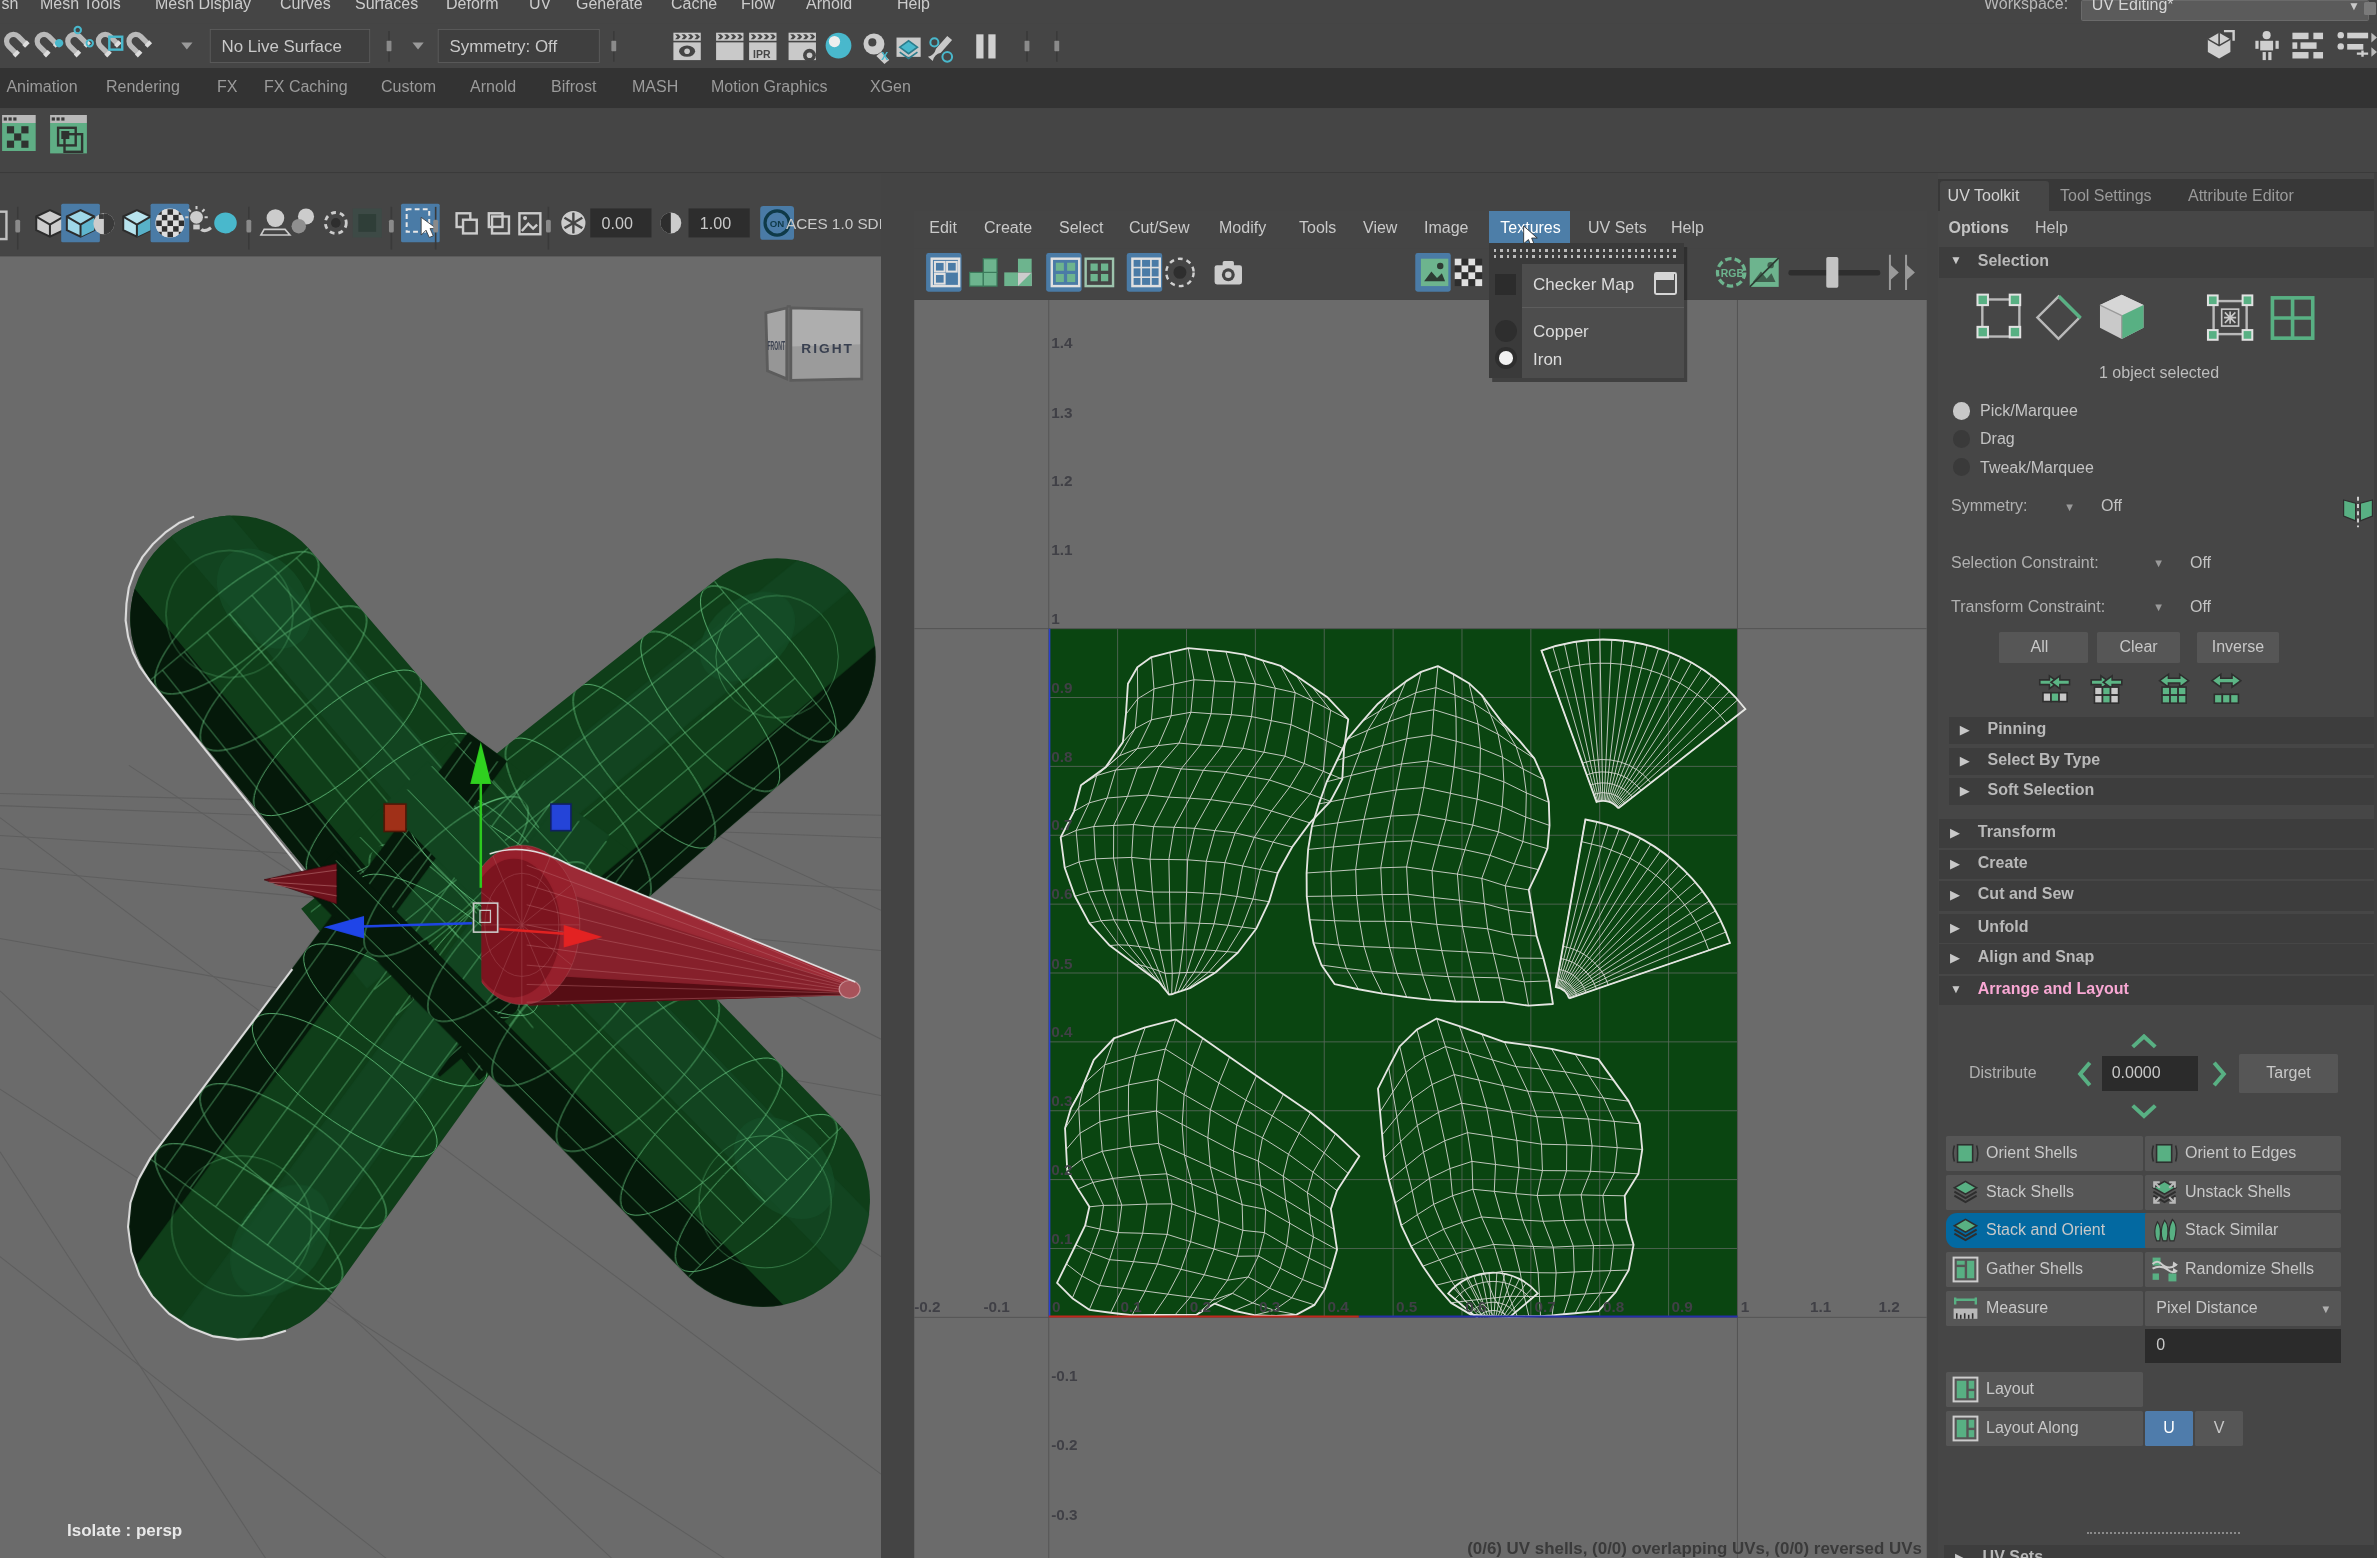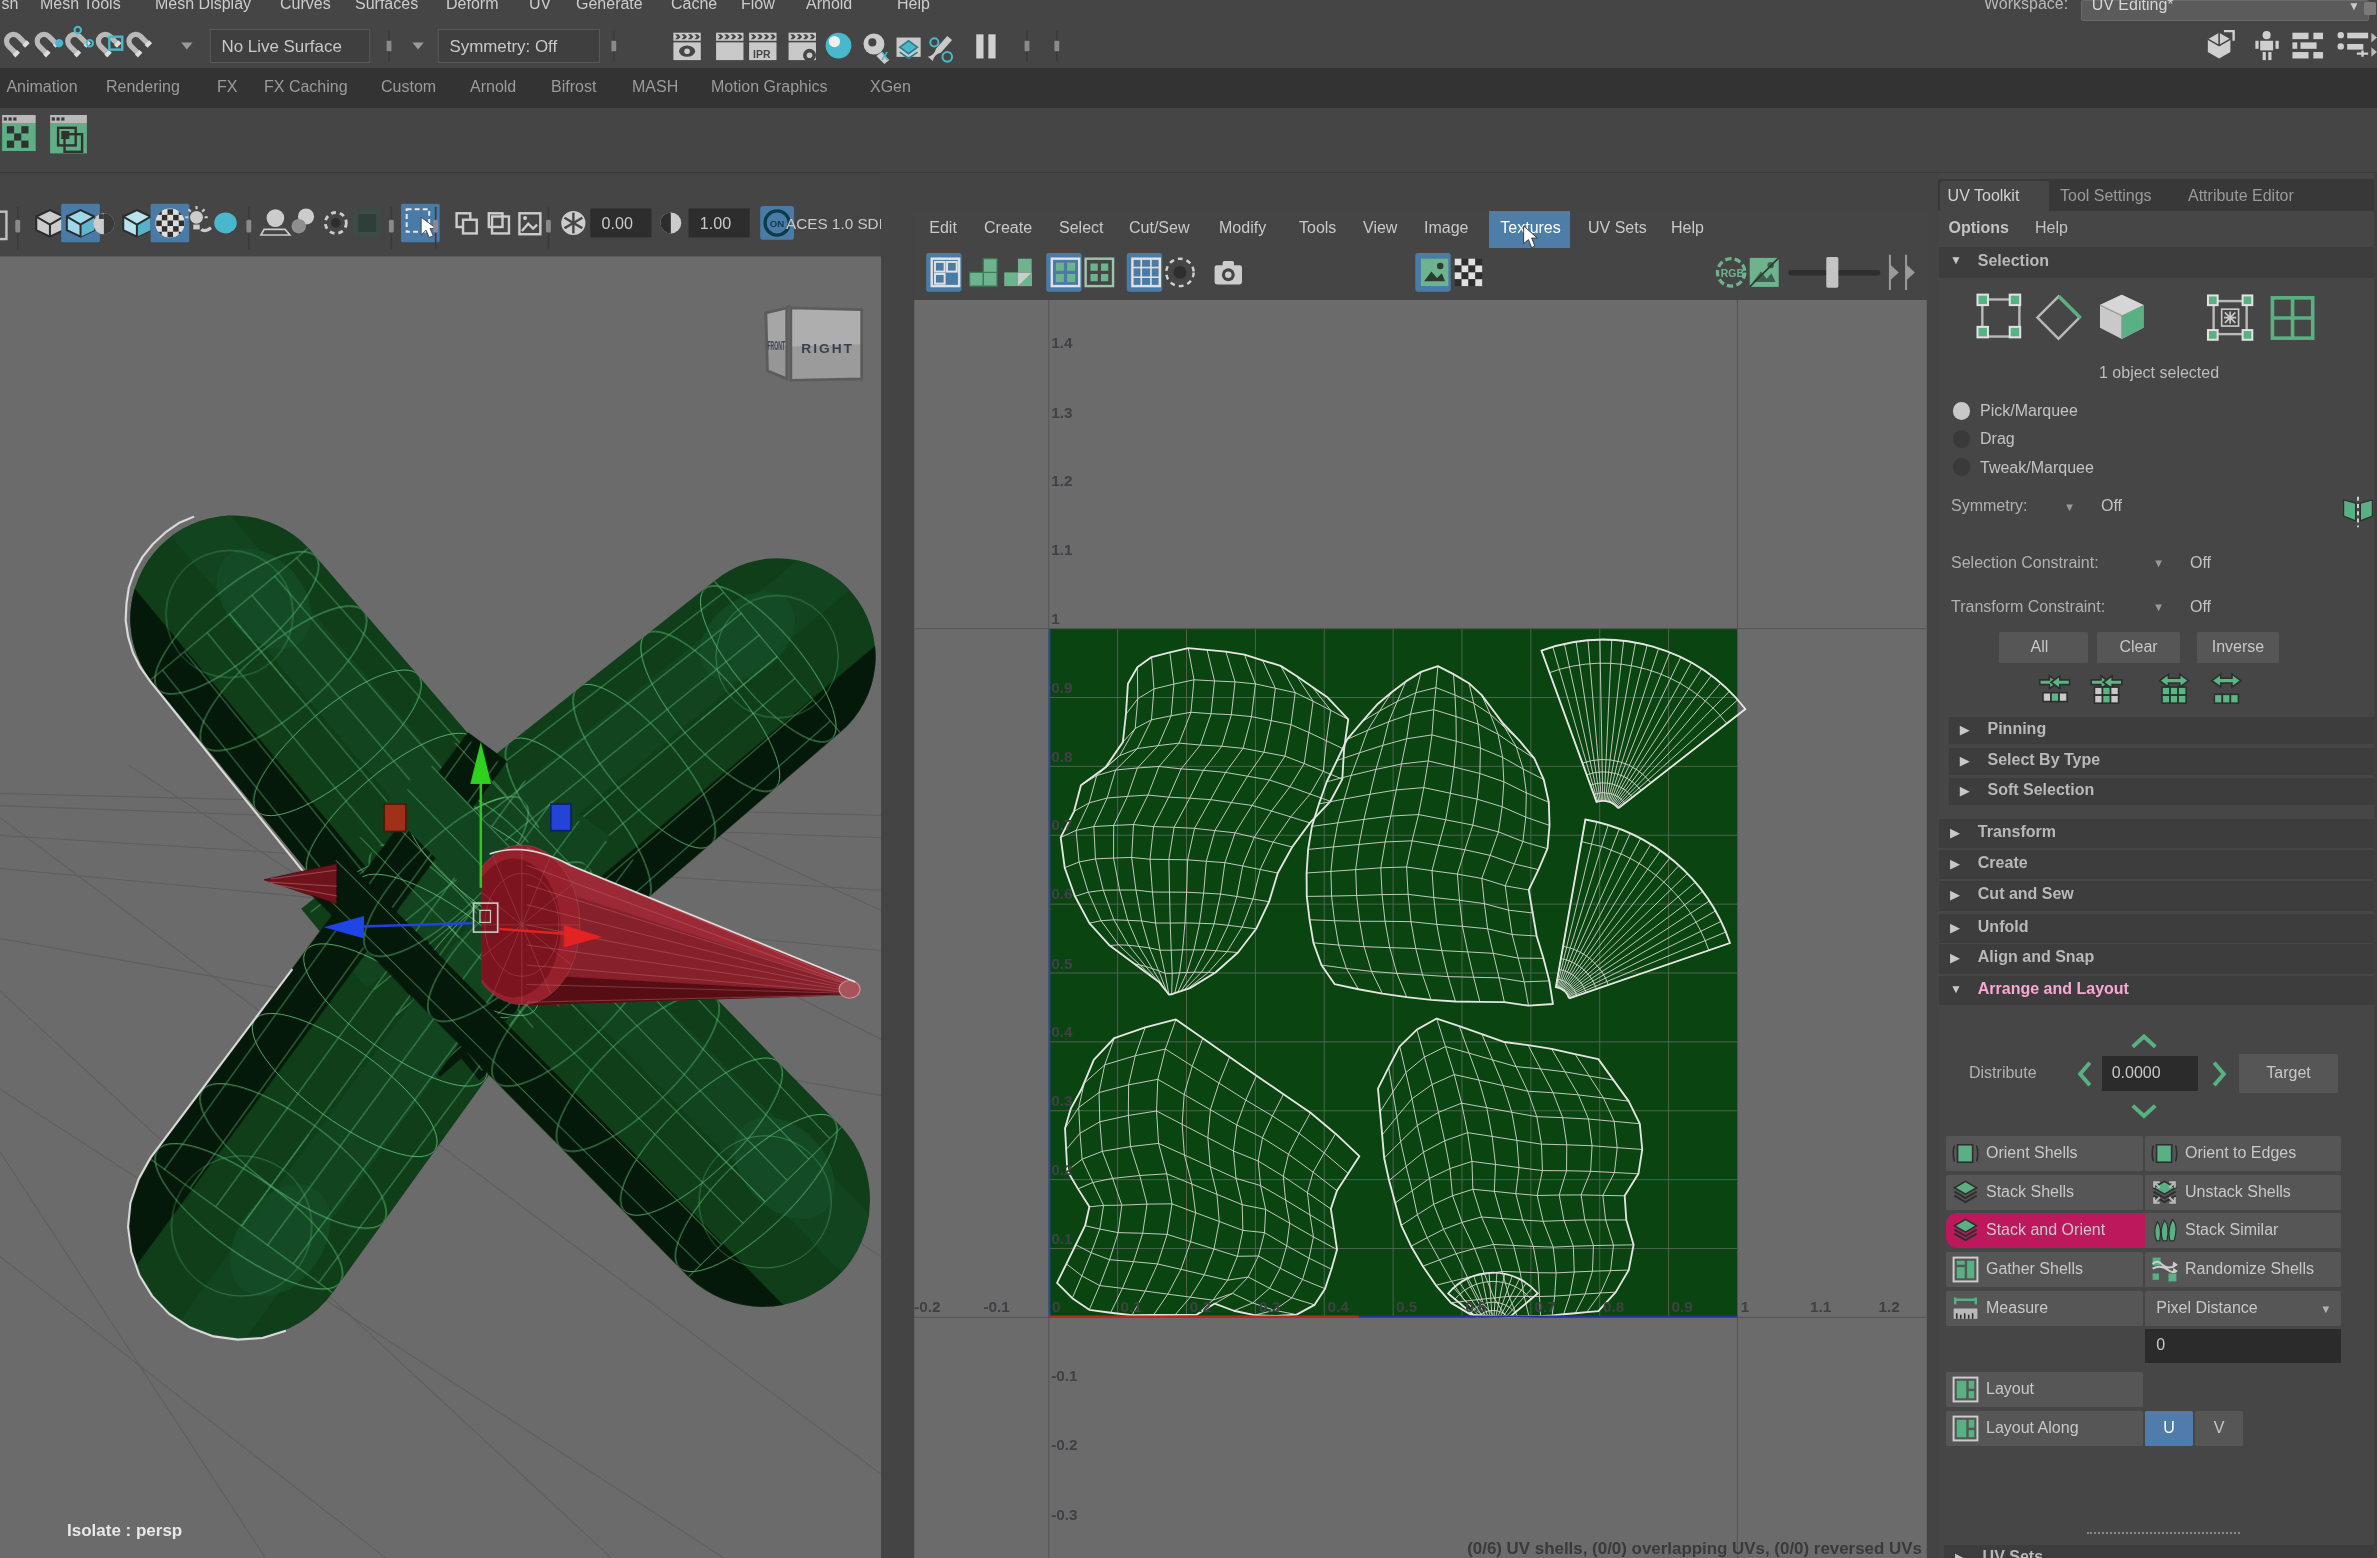--- a/index.html
+++ b/index.html
@@ -843,20 +843,38 @@
         <text x="684" y="1256.0">0.6</text>
         <text x="770" y="1256.0">0.7</text>
         <text x="855" y="1256.0">0.8</text>
         <text x="940" y="1256.0">0.9</text>
         <text x="1026" y="1256.0">1</text>
         <text x="1112" y="1256.0">1.1</text>
         <text x="1197" y="1256.0">1.2</text>
       </g>
       <text x="1251" y="1557" text-anchor="end" font-size="21" font-weight="bold" fill="#3a3a3a">(0/6) UV shells,  (0/0) overlapping UVs,  (0/0) reversed UVs</text>
     </svg>
+    <div style="position:absolute;left:1489px;top:243px;width:195px;height:135px;background:#4d4d4d;box-shadow:3.2px 4px 0 rgba(30,30,30,0.55);z-index:50">
+      <div style="position:absolute;left:0;top:0;width:195px;height:21px;background:#3a3a3a"></div>
+      <div style="position:absolute;left:4.8px;top:5.6px;width:185px;height:3.2px;background-image:repeating-linear-gradient(90deg,#b9b9b9 0 2.4px,transparent 2.4px 6.4px)"></div>
+      <div style="position:absolute;left:4.8px;top:12px;width:185px;height:3.2px;background-image:repeating-linear-gradient(90deg,#b9b9b9 0 2.4px,transparent 2.4px 6.4px)"></div>
+      <div style="position:absolute;left:0;top:21px;width:33px;height:114px;background:#3a3a3a"></div>
+      <div style="position:absolute;left:6.4px;top:31px;width:21px;height:21px;background:#2c2c2c"></div>
+      <span style="position:absolute;left:44px;top:31px;font-size:17px;color:#dcdcdc">Checker Map</span>
+      <div style="position:absolute;left:165px;top:29px;width:22.6px;height:22.6px;border:2.4px solid #d6d6d6;border-radius:2.4px;background:#4d4d4d">
+        <div style="position:absolute;left:0;top:0;width:17.7px;height:6.4px;background:#d6d6d6"></div>
+      </div>
+      <div style="position:absolute;left:33px;top:64px;width:162px;height:0.8px;background:#5d5d5d"></div>
+      <div style="position:absolute;left:6.4px;top:77px;width:22px;height:22px;border-radius:50%;background:#2e2e2e"></div>
+      <span style="position:absolute;left:44px;top:78px;font-size:17px;color:#dcdcdc">Copper</span>
+      <div style="position:absolute;left:6.4px;top:104px;width:22px;height:22px;border-radius:50%;background:#2e2e2e">
+        <div style="position:absolute;left:4px;top:4px;width:13.7px;height:13.7px;border-radius:50%;background:#f2f2f2"></div>
+      </div>
+      <span style="position:absolute;left:44px;top:106px;font-size:17px;color:#dcdcdc">Iron</span>
+    </div>
     <div style="position:absolute;left:1938px;top:0px;width:440px;height:1559px">
       <div style="position:absolute;left:0;top:173px;width:440px;height:1386px;background:#464646"></div>
       <div style="position:absolute;left:0px;top:179px;width:440px;height:32px;background:#383838">
         <div style="position:absolute;left:1.6px;top:1.6px;width:109px;height:31px;background:#464646;border-radius:3.2px 3.2px 0 0">
           <span style="position:absolute;left:8px;top:5.6px;font-size:16px;color:#d2d2d2">UV Toolkit</span>
         </div>
         <span style="position:absolute;left:122px;top:7.3px;font-size:16px;color:#9a9a9a">Tool Settings</span>
         <span style="position:absolute;left:250px;top:7.3px;font-size:16px;color:#9a9a9a">Attribute Editor</span>
       </div>
       <span style="position:absolute;left:10.5px;top:218px;font-size:16px;color:#c3c3c3;white-space:nowrap;font-weight:bold;">Options</span>
@@ -1030,21 +1048,21 @@
         <span style="position:absolute;left:40px;top:7.3px;font-size:16px;color:#c8c8c8;white-space:nowrap">Stack Shells</span>
       </div>
       <div style="position:absolute;left:207px;top:1175px;width:196px;height:35px;background:#565656;border-radius:1.6px">
         <div style="position:absolute;left:5.6px;top:4px;width:27px;height:27px"><svg width="27" height="27" viewBox="0 0 34 34">
             <path d="M17 3 L31 11 L17 19 L3 11 Z" fill="#58b083" stroke="#2e2e2e" stroke-width="2"></path>
             <path d="M3 16 L17 24 L31 16 M3 21 L17 29 L31 21" stroke="#2e2e2e" stroke-width="2.5" fill="none"></path>
             <path d="M4 4 l7 7 M11 4 h-7 v7 M30 4 l-7 7 M23 4 h7 v7 M4 30 l7 -7 M11 30 h-7 v-7 M30 30 l-7 -7 M23 30 h7 v-7" stroke="#b9b9b9" stroke-width="2.5" fill="none"></path>
           </svg></div>
         <span style="position:absolute;left:40px;top:7.3px;font-size:16px;color:#c8c8c8;white-space:nowrap">Unstack Shells</span>
       </div>
-      <div style="position:absolute;left:8px;top:1213px;width:218px;height:35px;background:#be185d;border-radius:11px">
+      <div style="position:absolute;left:8px;top:1213px;width:218px;height:35px;background:#0369a1;border-radius:11px">
         <div style="position:absolute;left:5.6px;top:4px;width:27px;height:27px"><svg width="27" height="27" viewBox="0 0 34 34">
             <path d="M17 3 L31 11 L17 19 L3 11 Z" fill="#58b083" stroke="#2e2e2e" stroke-width="2"></path>
             <path d="M3 16 L17 24 L31 16 M3 21 L17 29 L31 21" stroke="#2e2e2e" stroke-width="2.5" fill="none"></path>
           </svg></div>
         <span style="position:absolute;left:40px;top:7.3px;font-size:16px;color:#c8c8c8;white-space:nowrap">Stack and Orient</span>
       </div>
       <div style="position:absolute;left:207px;top:1213px;width:196px;height:35px;background:#565656;border-radius:1.6px">
         <div style="position:absolute;left:5.6px;top:4px;width:27px;height:27px"><svg width="27" height="27" viewBox="0 0 34 34">
             <path d="M7 30 q-5 -12 1 -24 q6 6 3 24 z" fill="#58b083" stroke="#2e2e2e" stroke-width="1.5"></path>
             <path d="M15 30 q-5 -13 2 -26 q7 7 3 26 z" fill="#58b083" stroke="#2e2e2e" stroke-width="1.5"></path>

